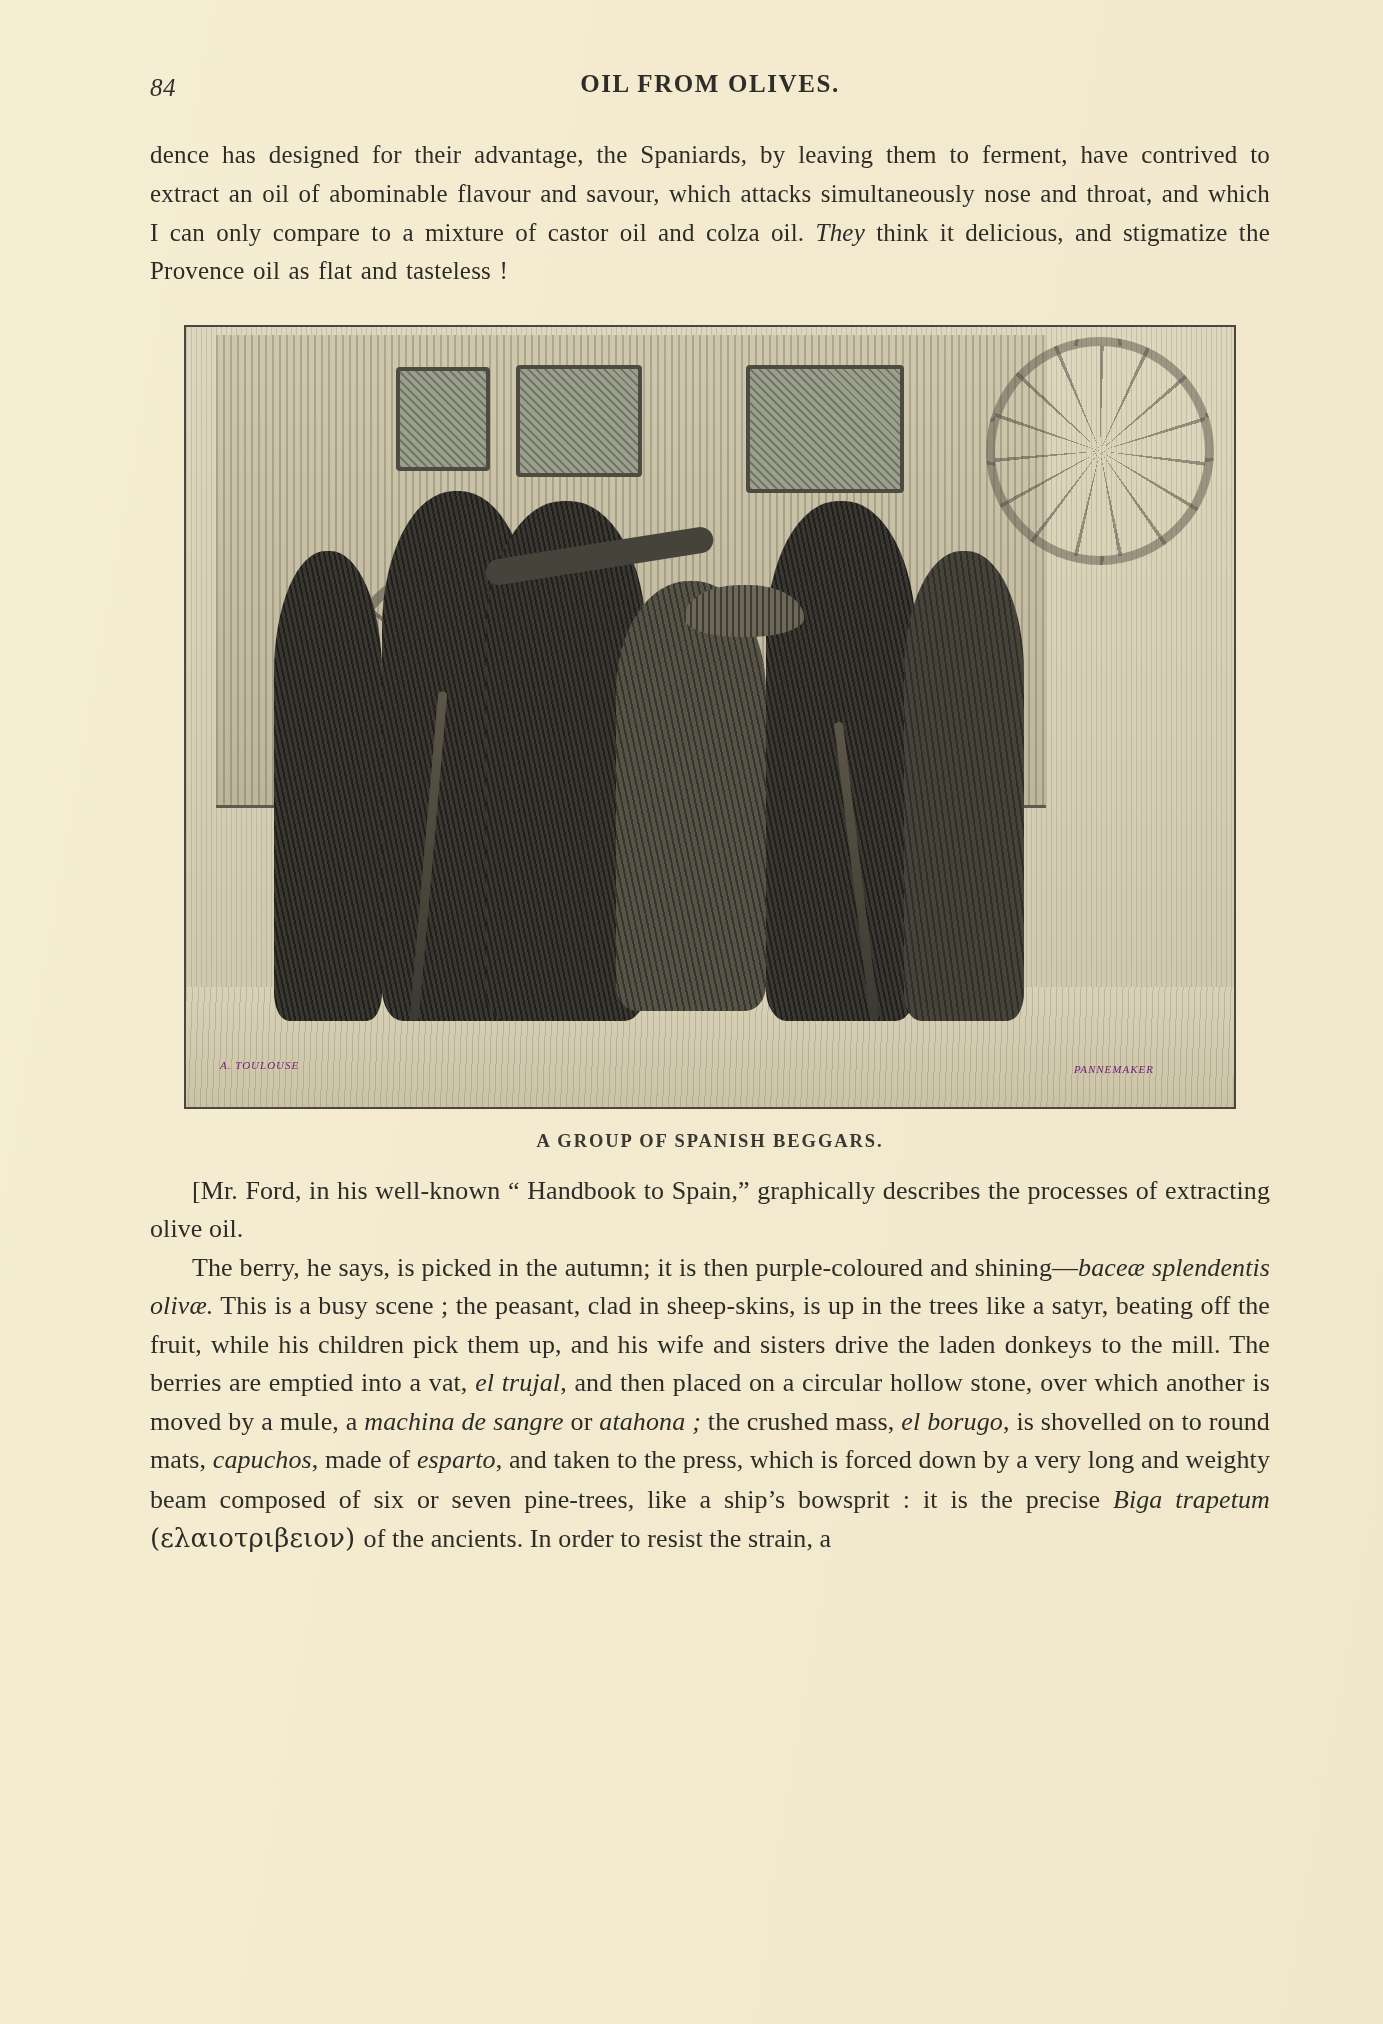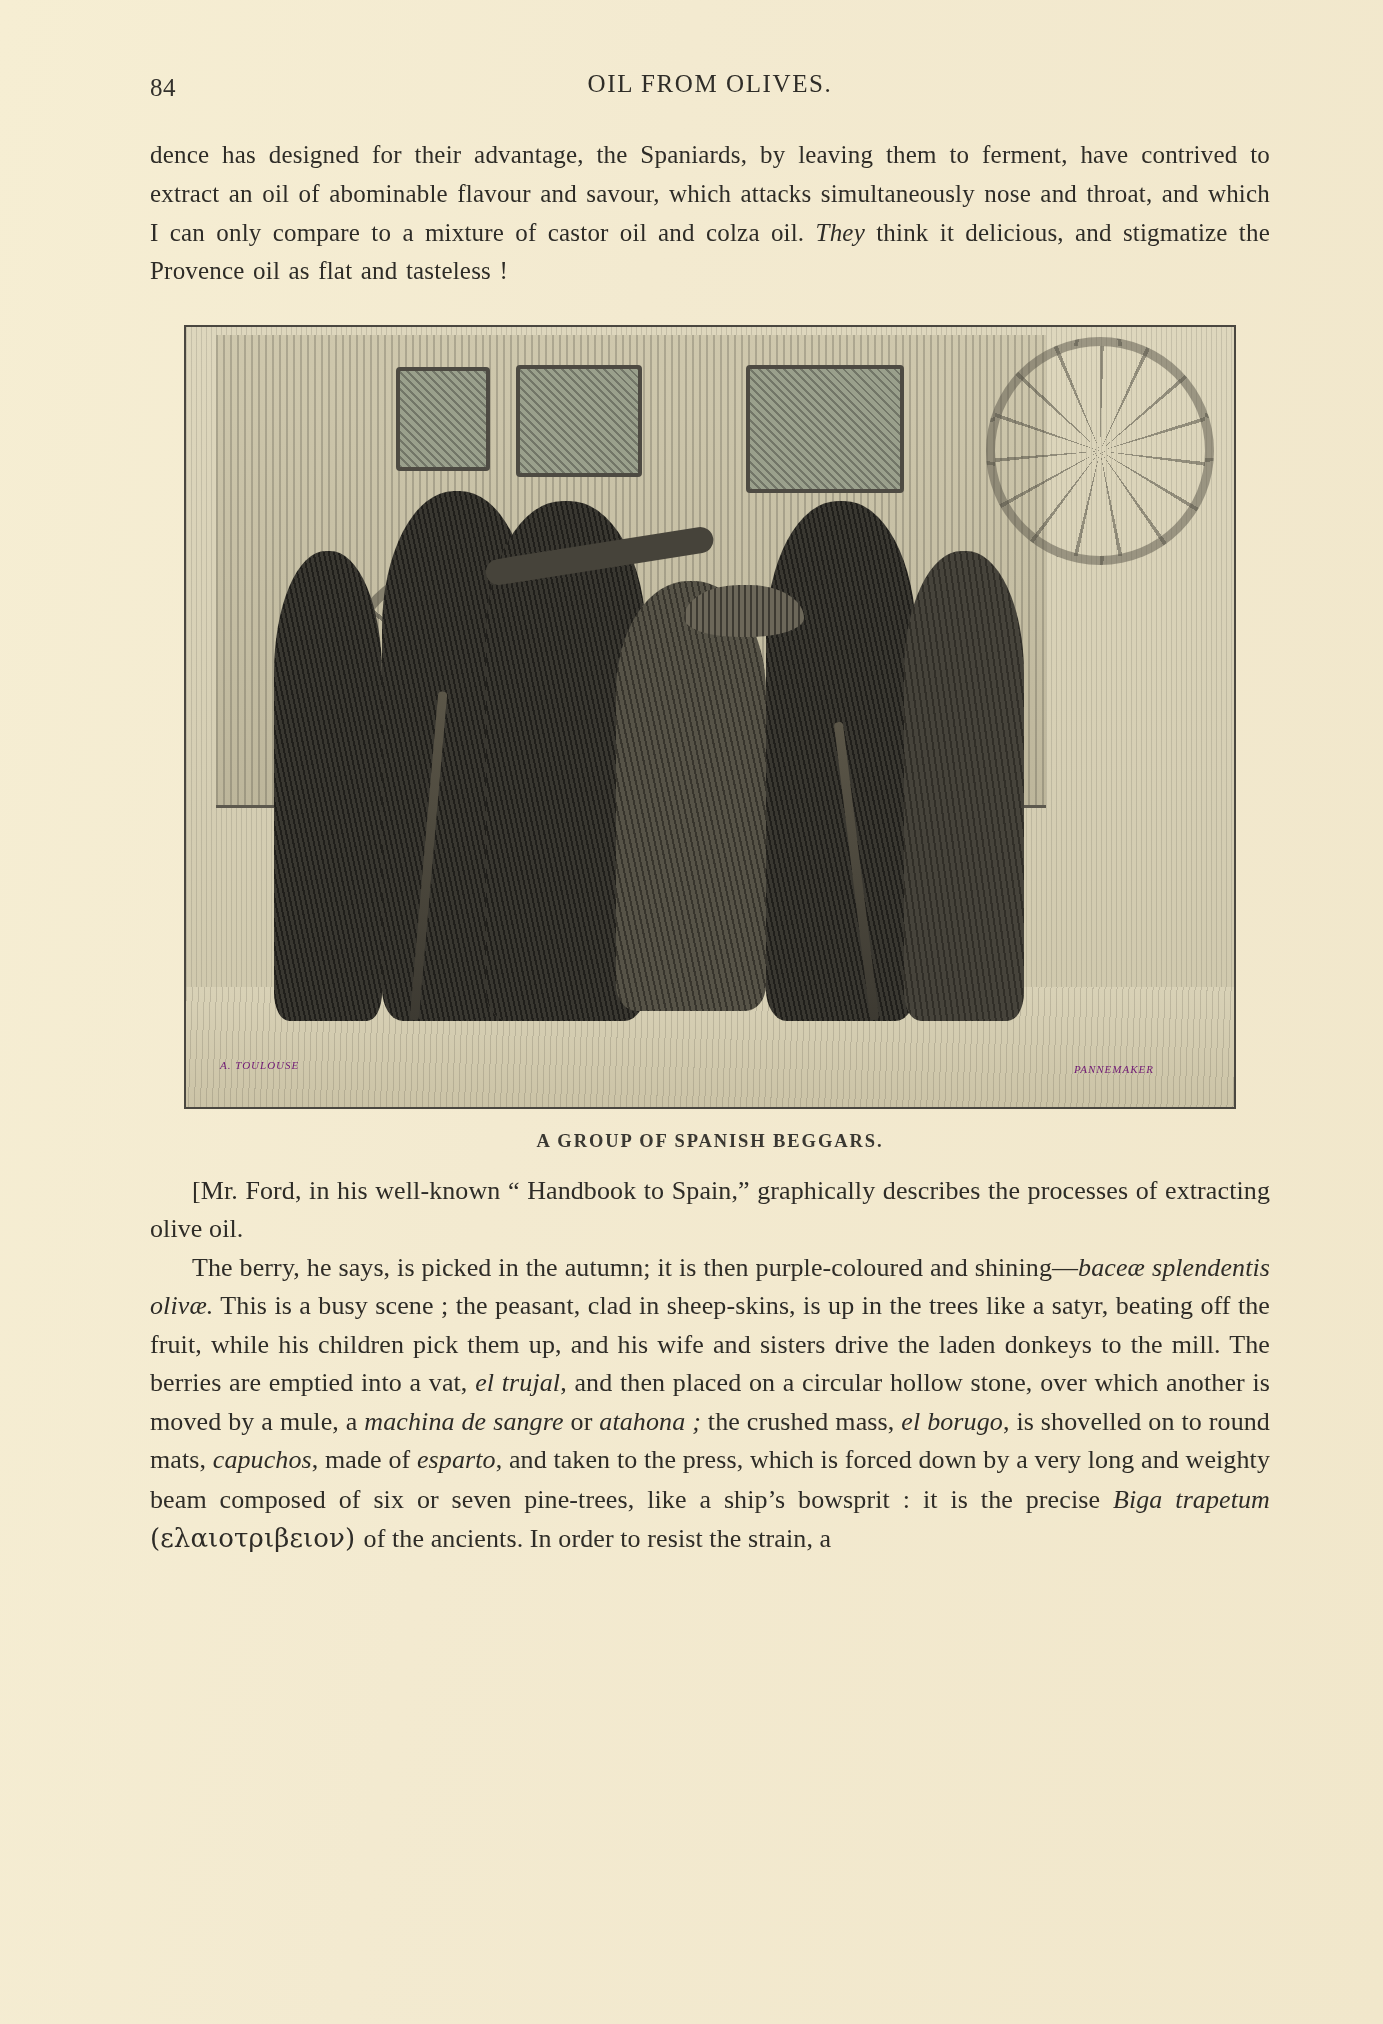--- a/index.html
+++ b/index.html
@@ -33,27 +33,28 @@
     height: 40px;
     margin-bottom: 26px;
   }
   .folio {
     position: absolute;
     left: 0;
     top: 4px;
     font-size: 25px;
     letter-spacing: 0.5px;
     color: #33312c;
+    font-style: italic;
   }
   .head-title {
     text-align: center;
     font-size: 25px;
     letter-spacing: 1.6px;
     color: #2f2d28;
-    font-weight: 400;
+    font-weight: 700;
   }
   
   .para {
     font-size: 25px;
     line-height: 1.55;
     text-align: justify;
     text-justify: inter-word;
     color: #2e2c27;
     margin: 0;
   }

